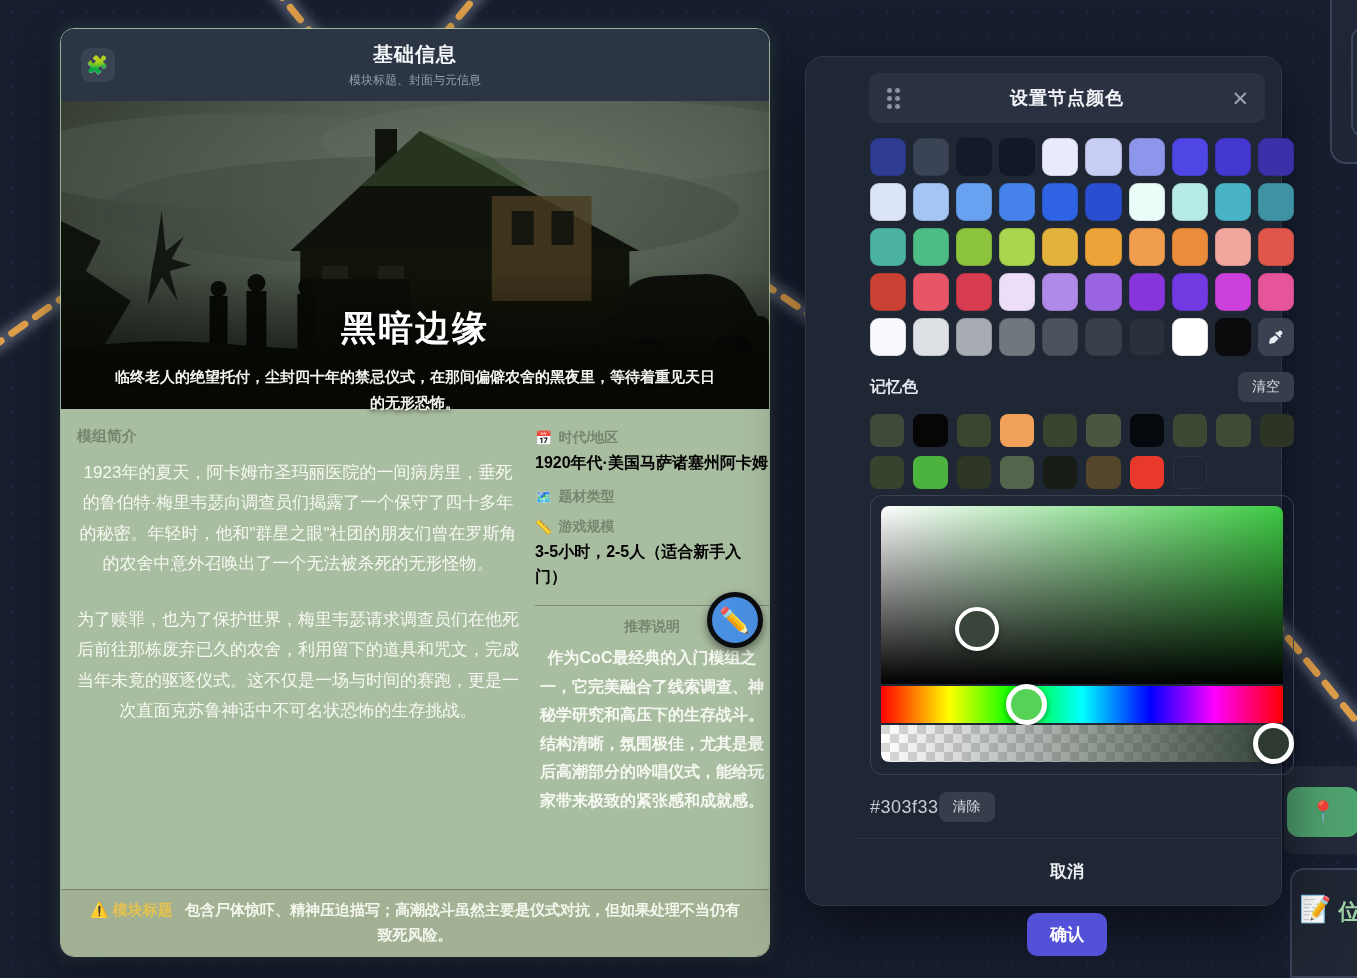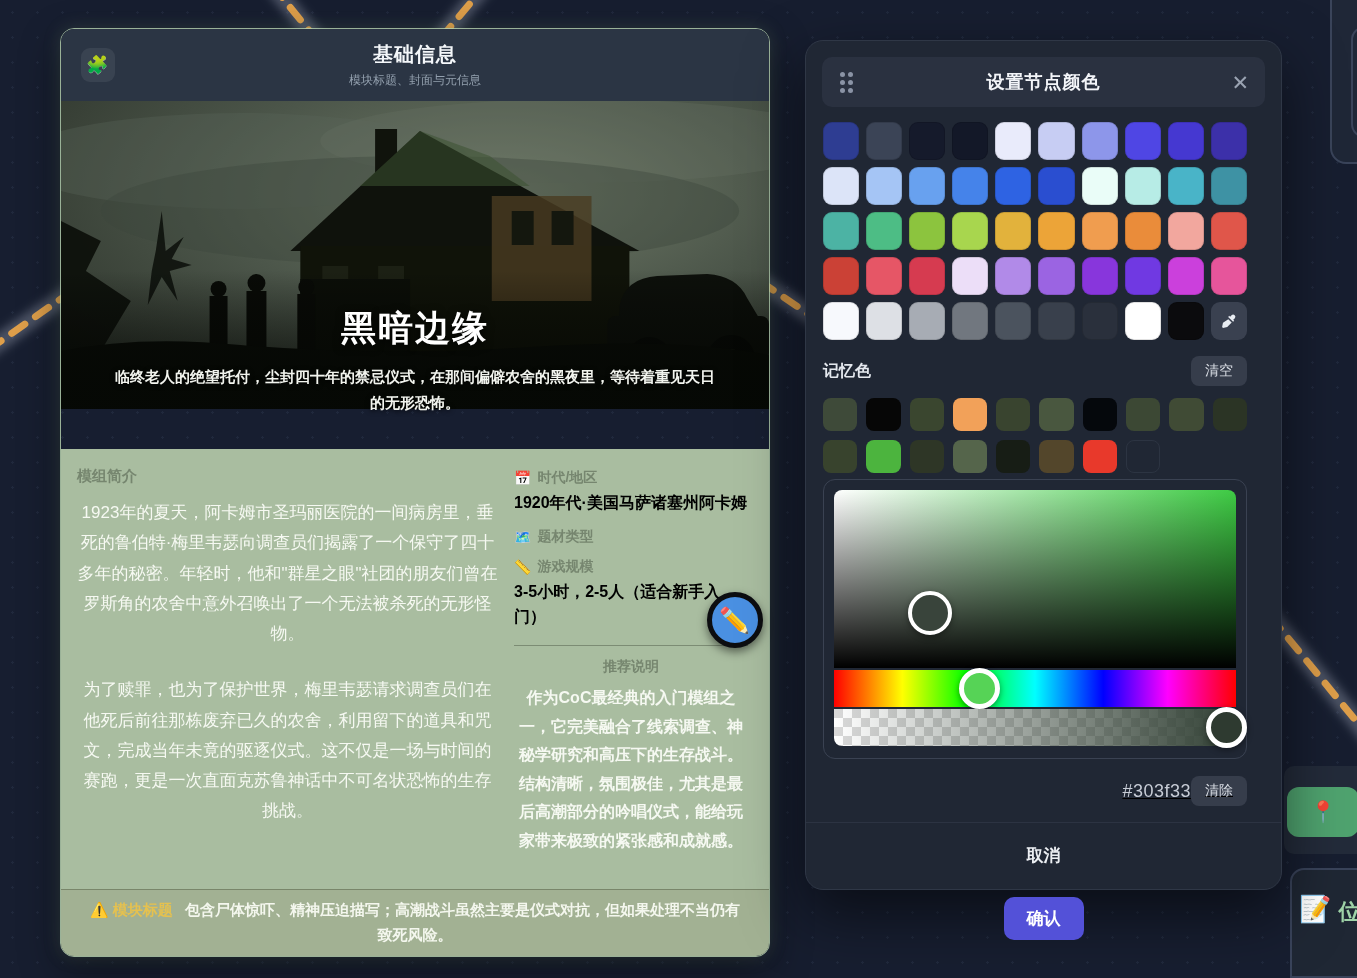--- a/index.html
+++ b/index.html
@@ -34,21 +34,21 @@
   .card-header .htitle { font-size:20px; font-weight:700; color:#f4f7fa; letter-spacing:1px; }
   .card-header .hsub { font-size:12px; color:#93a0ae; }
   .cover { position:relative; height:308px; flex:0 0 auto; background:#242b22; }
   .cover svg.scene { position:absolute; inset:0; width:100%; height:100%; }
   .cover-text { position:absolute; left:0; right:0; top:204px; text-align:center; z-index:3; }
   .cover-title { font-size:35px; font-weight:700; color:#fff; letter-spacing:2px;
     text-shadow:0 2px 8px rgba(0,0,0,0.85); margin-bottom:12px; }
   .cover-tag { font-size:15px; line-height:1.75; color:#f2f4ee; font-weight:600;
     padding:0 48px; text-shadow:0 1px 5px rgba(0,0,0,0.85); }
   .card-body {
-    flex:1 1 auto; background:#a9bda0; display:flex; gap:16px; padding:18px 21px 0 16px;margin-top:40px;
+    flex:1 1 auto; background:#a9bda0; display:flex; gap:16px; padding:18px 0 0 16px;
   }
   .col-left { flex:1 1 auto; }
   .sec-label { font-size:15px; font-weight:700; color:#76866f; margin-bottom:12px; }
   .para { font-size:17px; line-height:1.78; color:#f6f9f2; font-weight:500;
     text-align:center; margin-bottom:26px; }
   .col-right { flex:0 0 234px; padding-top:2px; }
   .meta-block { margin-bottom:12px; }
   .meta-label { display:flex; align-items:center; gap:6px; font-size:14px;
     font-weight:700; color:#76866f; margin-bottom:4px; }
   .meta-label .micon { font-size:14px; }
@@ -66,23 +66,24 @@
   
   .edit-cursor {
     position:absolute; left:707px; top:592px; width:56px; height:56px; z-index:20;
     background:#4a90e2; border:5px solid #0c0d10; border-radius:50%;
     display:flex; align-items:center; justify-content:center; font-size:25px;
     box-shadow:0 4px 10px rgba(0,0,0,0.5); cursor:pointer;
   }
 
   
   .color-panel {
-    position:absolute; left:805px; top:40px; width:477px; height:850px; z-index:30;
+    position:absolute; left:805px; top:56px; width:477px; height:850px; z-index:30;
     background:#202734; border:1px solid #2f3746; border-radius:18px;
     box-shadow:0 24px 60px rgba(0,0,0,0.55);
+    padding-left:47px;
   }
   .panel-header {
     margin:16px 16px 0 16px; height:50px; background:#2a3140; border-radius:10px;
     display:flex; align-items:center; position:relative;
   }
   .drag-handle { margin-left:18px; display:grid; grid-template-columns:repeat(2,5px);
     grid-auto-rows:5px; gap:3px; cursor:grab; }
   .drag-handle i { width:5px; height:5px; border-radius:50%; background:#8a93a5; }
   .panel-title { position:absolute; left:0; right:0; text-align:center;
     font-size:18px; font-weight:700; color:#f3f5f9; letter-spacing:1px; pointer-events:none; }
@@ -114,21 +115,21 @@
   .hue-thumb { position:absolute; left:125px; top:-2px; width:41px; height:41px;
     border:5px solid #fff; border-radius:50%; background:#56d356;
     box-shadow:0 2px 6px rgba(0,0,0,0.4); cursor:pointer; }
   .alpha-bar { position:relative; width:100%; height:37px; margin-top:2px; border-radius:0 0 8px 8px;
     background:repeating-conic-gradient(#ffffff 0 25%, #d9d9d9 0 50%) 0 0 / 18px 18px; overflow:visible; }
   .alpha-overlay { position:absolute; inset:0; border-radius:0 0 8px 8px; }
   .alpha-thumb { position:absolute; left:372px; top:-2px; width:41px; height:41px;
     border:5px solid #fff; border-radius:50%; background:#2e3a30;
     box-shadow:0 2px 6px rgba(0,0,0,0.4); cursor:pointer; z-index:2; }
   .hex-row { margin:17px 17px 16px 17px; width:424px; display:flex;
-    align-items:center; justify-content:flex-end;text-decoration:underline; }
+    align-items:center; justify-content:flex-start; }
   .hex-value { font-size:18px; color:#c7ccd6; letter-spacing:0.5px; }
   .panel-divider { margin:16px 0 0 0; border-top:1px solid #2c3342; }
   .panel-footer { margin:13px 16px 0 16px; display:flex; align-items:center;
     justify-content:flex-end; gap:22px;flex-direction:column; }
   .btn-text { background:none; border:none; color:#eceff3; font-size:17px;
     font-weight:600; cursor:pointer; font-family:inherit; padding:8px 6px; }
   .btn-primary { border:none; border-radius:10px; color:#fff; font-size:17px;
     font-weight:700; padding:10px 23px; cursor:pointer; font-family:inherit; }
 
   

